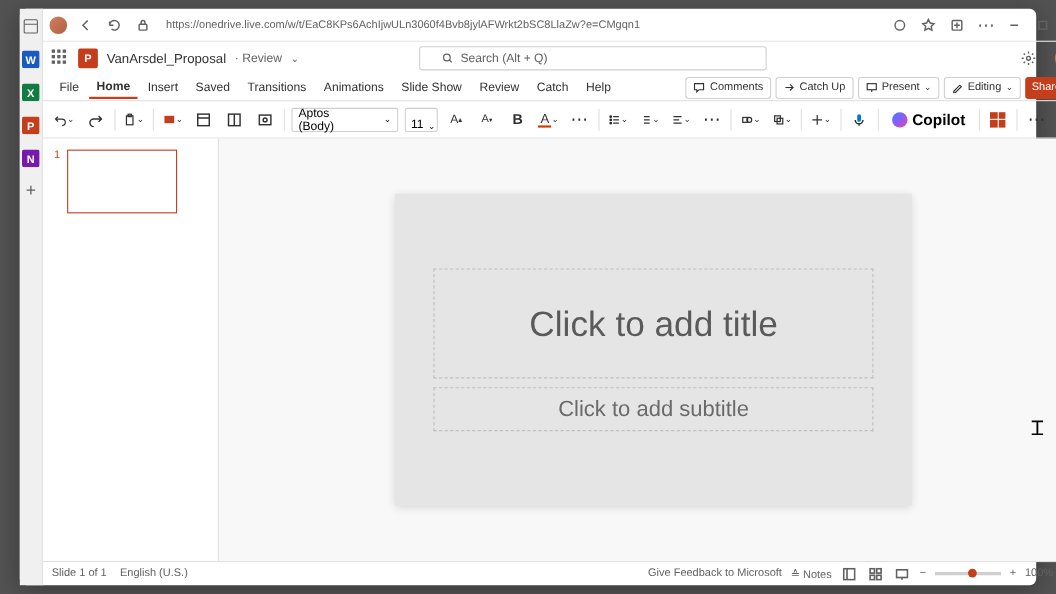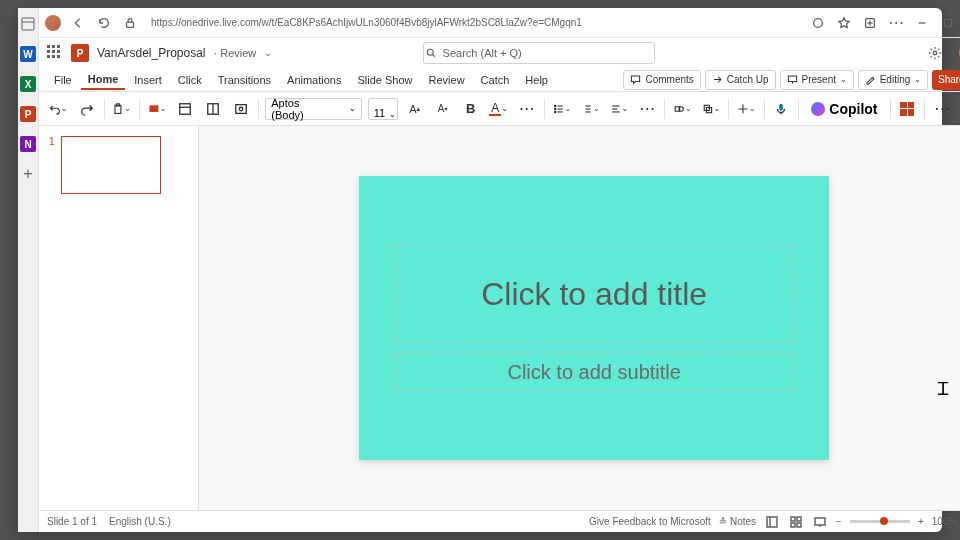--- a/index.html
+++ b/index.html
@@ -18,21 +18,21 @@
 .browser-bar .ico svg { width:14px; height:14px; stroke:currentColor; fill:none; stroke-width:1.5; }
 .url { flex:1; font-size:10px; color:#616161; padding:0 4px; overflow:hidden; text-overflow:ellipsis; white-space:nowrap; }
 .avatar-sm { width:16px; height:16px; border-radius:50%; background:linear-gradient(135deg,#d08060,#b06040); }
 .title-bar { height:30px; display:flex; align-items:center; padding:0 8px; gap:8px; }
 .waffle { width:16px; height:16px; display:grid; grid-template-columns:repeat(3,3px); grid-template-rows:repeat(3,3px); gap:2px; }
 .waffle span { background:#616161; }
 .ppt-logo { width:18px; height:18px; background:#c43e1c; border-radius:2px; color:#fff; font-size:10px; font-weight:bold; display:flex; align-items:center; justify-content:center; }
 .doc-title { font-size:12px; color:#323130; }
 .save-state { font-size:11px; color:#616161; }
 .chev { color:#616161; font-size:9px; }
-.search-box { margin-left:auto; margin-right:auto; width:232px; height:22px; border:1px solid #d0d0d0; border-radius:3px; display:flex; align-items:center; padding:0 1px; gap:6px; font-size:11px; color:#616161; transform:translateX(-60px); }
+.search-box { margin-left:auto; margin-right:auto; width:316px; height:22px; border:1px solid #d0d0d0; border-radius:3px; display:flex; align-items:center; padding:0 19px; gap:6px; font-size:11px; color:#616161; transform:translateX(-60px); }
 .search-box svg { width:12px; height:12px; stroke:#616161; fill:none; stroke-width:1.5; }
 .hdr-ico { width:20px; height:20px; color:#616161; cursor:pointer; display:flex; align-items:center; justify-content:center; }
 .hdr-ico svg { width:14px; height:14px; stroke:currentColor; fill:none; stroke-width:1.5; }
 .avatar-md { width:22px; height:22px; border-radius:50%; background:linear-gradient(135deg,#d08060,#b06040); margin-left:6px; }
 .tabs { height:24px; display:flex; align-items:center; padding:0 8px; gap:2px; border-bottom:1px solid #e0e0e0; font-size:11px; }
 .tab { padding:3px 7px; color:#323130; cursor:pointer; }
 .tab.active { font-weight:600; border-bottom:2px solid #c43e1c; }
 .tab-right { margin-left:auto; display:flex; gap:4px; align-items:center; }
 .pill { height:20px; border:1px solid #d0d0d0; border-radius:3px; display:flex; align-items:center; padding:0 6px; gap:4px; font-size:10px; color:#323130; cursor:pointer; }
 .pill svg { width:11px; height:11px; stroke:currentColor; fill:none; stroke-width:1.5; }
@@ -49,21 +49,21 @@
 .copilot { display:flex; align-items:center; gap:4px; font-size:14px; padding:0 6px; height:22px;font-weight:bold; }
 .copilot-icon { width:14px; height:14px; background:linear-gradient(135deg,#3b82f6,#8b5cf6,#ec4899); border-radius:50%; }
 .grid-ico { width:14px; height:14px; display:grid; grid-template-columns:1fr 1fr; grid-template-rows:1fr 1fr; gap:1px; }
 .grid-ico span { background:#c43e1c; }
 .workspace { flex:1; display:flex; background:#f8f8f8; overflow:hidden; }
 .thumbs { width:160px; background:#fff; border-right:1px solid #e0e0e0; padding:10px; }
 .thumb-wrap { display:flex; gap:6px; }
 .thumb-num { font-size:10px; color:#c43e1c; }
 .thumb { width:100px; height:58px; border:1.5px solid #c43e1c; background:#fff; }
 .canvas { flex:1; display:flex; align-items:center; justify-content:center; position:relative; }
-.slide { width:470px; height:284px; background:#5eead4; box-shadow:0 2px 8px rgba(0,0,0,0.15); display:flex; flex-direction:column; align-items:center; justify-content:center; gap:8px; }
+.slide { width:470px; height:284px; background:#e5e5e5; box-shadow:0 2px 8px rgba(0,0,0,0.15); display:flex; flex-direction:column; align-items:center; justify-content:center; gap:8px; }
 .ph-title { width:400px; height:100px; border:1px dashed #c0c0c0; display:flex; align-items:center; justify-content:center; font-size:32px; color:#5a5a5a; font-weight:350; }
 .ph-sub { width:400px; height:40px; border:1px dashed #c0c0c0; display:flex; align-items:center; justify-content:center; font-size:20px; color:#6a6a6a; font-weight:350; }
 .text-cursor { position:absolute; right:40px; bottom:110px; font-size:18px; color:#000; }
 .status { height:22px; border-top:1px solid #e0e0e0; display:flex; align-items:center; padding:0 8px; gap:12px; font-size:10px; color:#616161; }
 .status .right { margin-left:auto; display:flex; align-items:center; gap:8px; }
 .view-btn { width:16px; height:16px; cursor:pointer; display:flex; align-items:center; justify-content:center; }
 .view-btn svg { width:12px; height:12px; stroke:#616161; fill:none; stroke-width:1.5; }
 .zoom-slider { width:60px; height:3px; background:#d0d0d0; position:relative; }
 .zoom-slider .dot { position:absolute; left:30px; top:-3px; width:8px; height:8px; background:#c43e1c; border-radius:50%; }
 </style>
@@ -190,21 +190,21 @@
             <path d="M8 1v2M8 13v2M1 8h2M13 8h2M3 3l1.4 1.4M11.6 11.6L13 13M3 13l1.4-1.4M11.6 4.4L13 3"></path>
           </svg>
         </div>
       <div class="avatar-md"></div>
     </div>
 
     <div class="tabs">
       <span class="tab">File</span>
       <span class="tab active">Home</span>
       <span class="tab">Insert</span>
-      <span class="tab">Click</span>
+      <span class="tab">Saved</span>
       <span class="tab">Transitions</span>
       <span class="tab">Animations</span>
       <span class="tab">Slide Show</span>
       <span class="tab">Review</span>
       <span class="tab">Catch</span>
       <span class="tab">Help</span>
       <div class="tab-right">
         <div class="pill">
             <svg viewBox="0 0 16 16">
               <path d="M2 3h12v8H8l-3 3V11H2z"></path>

